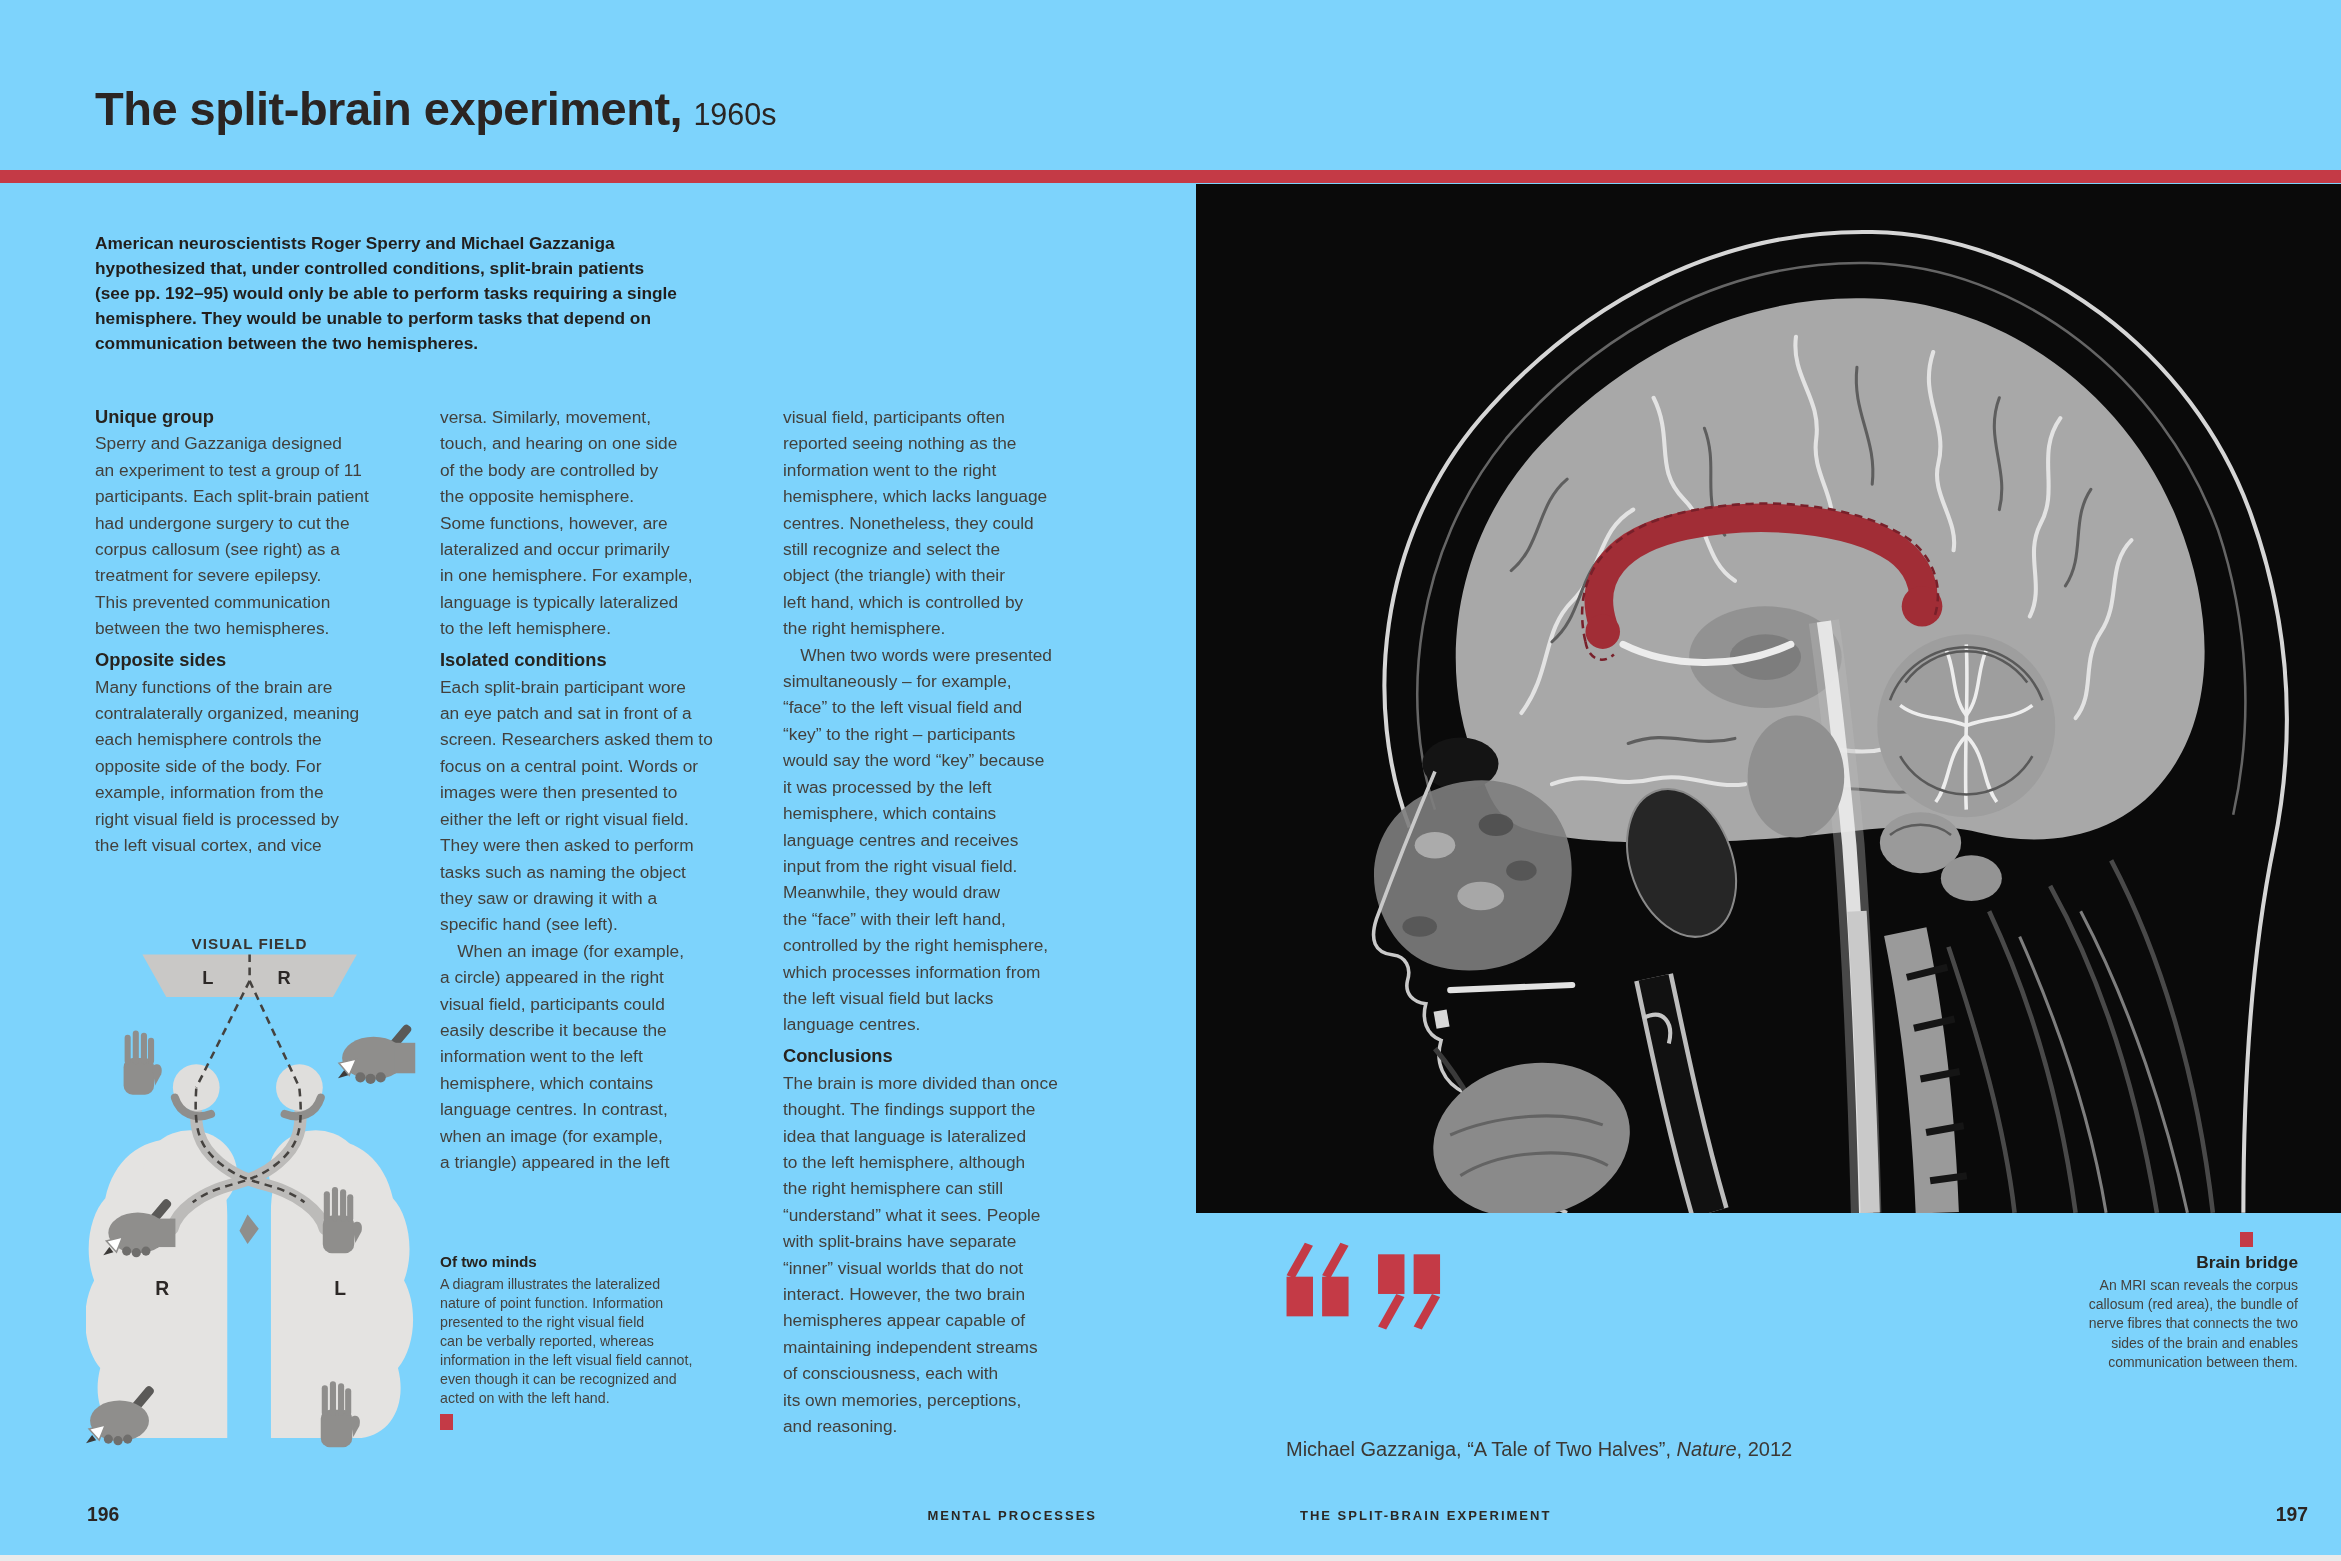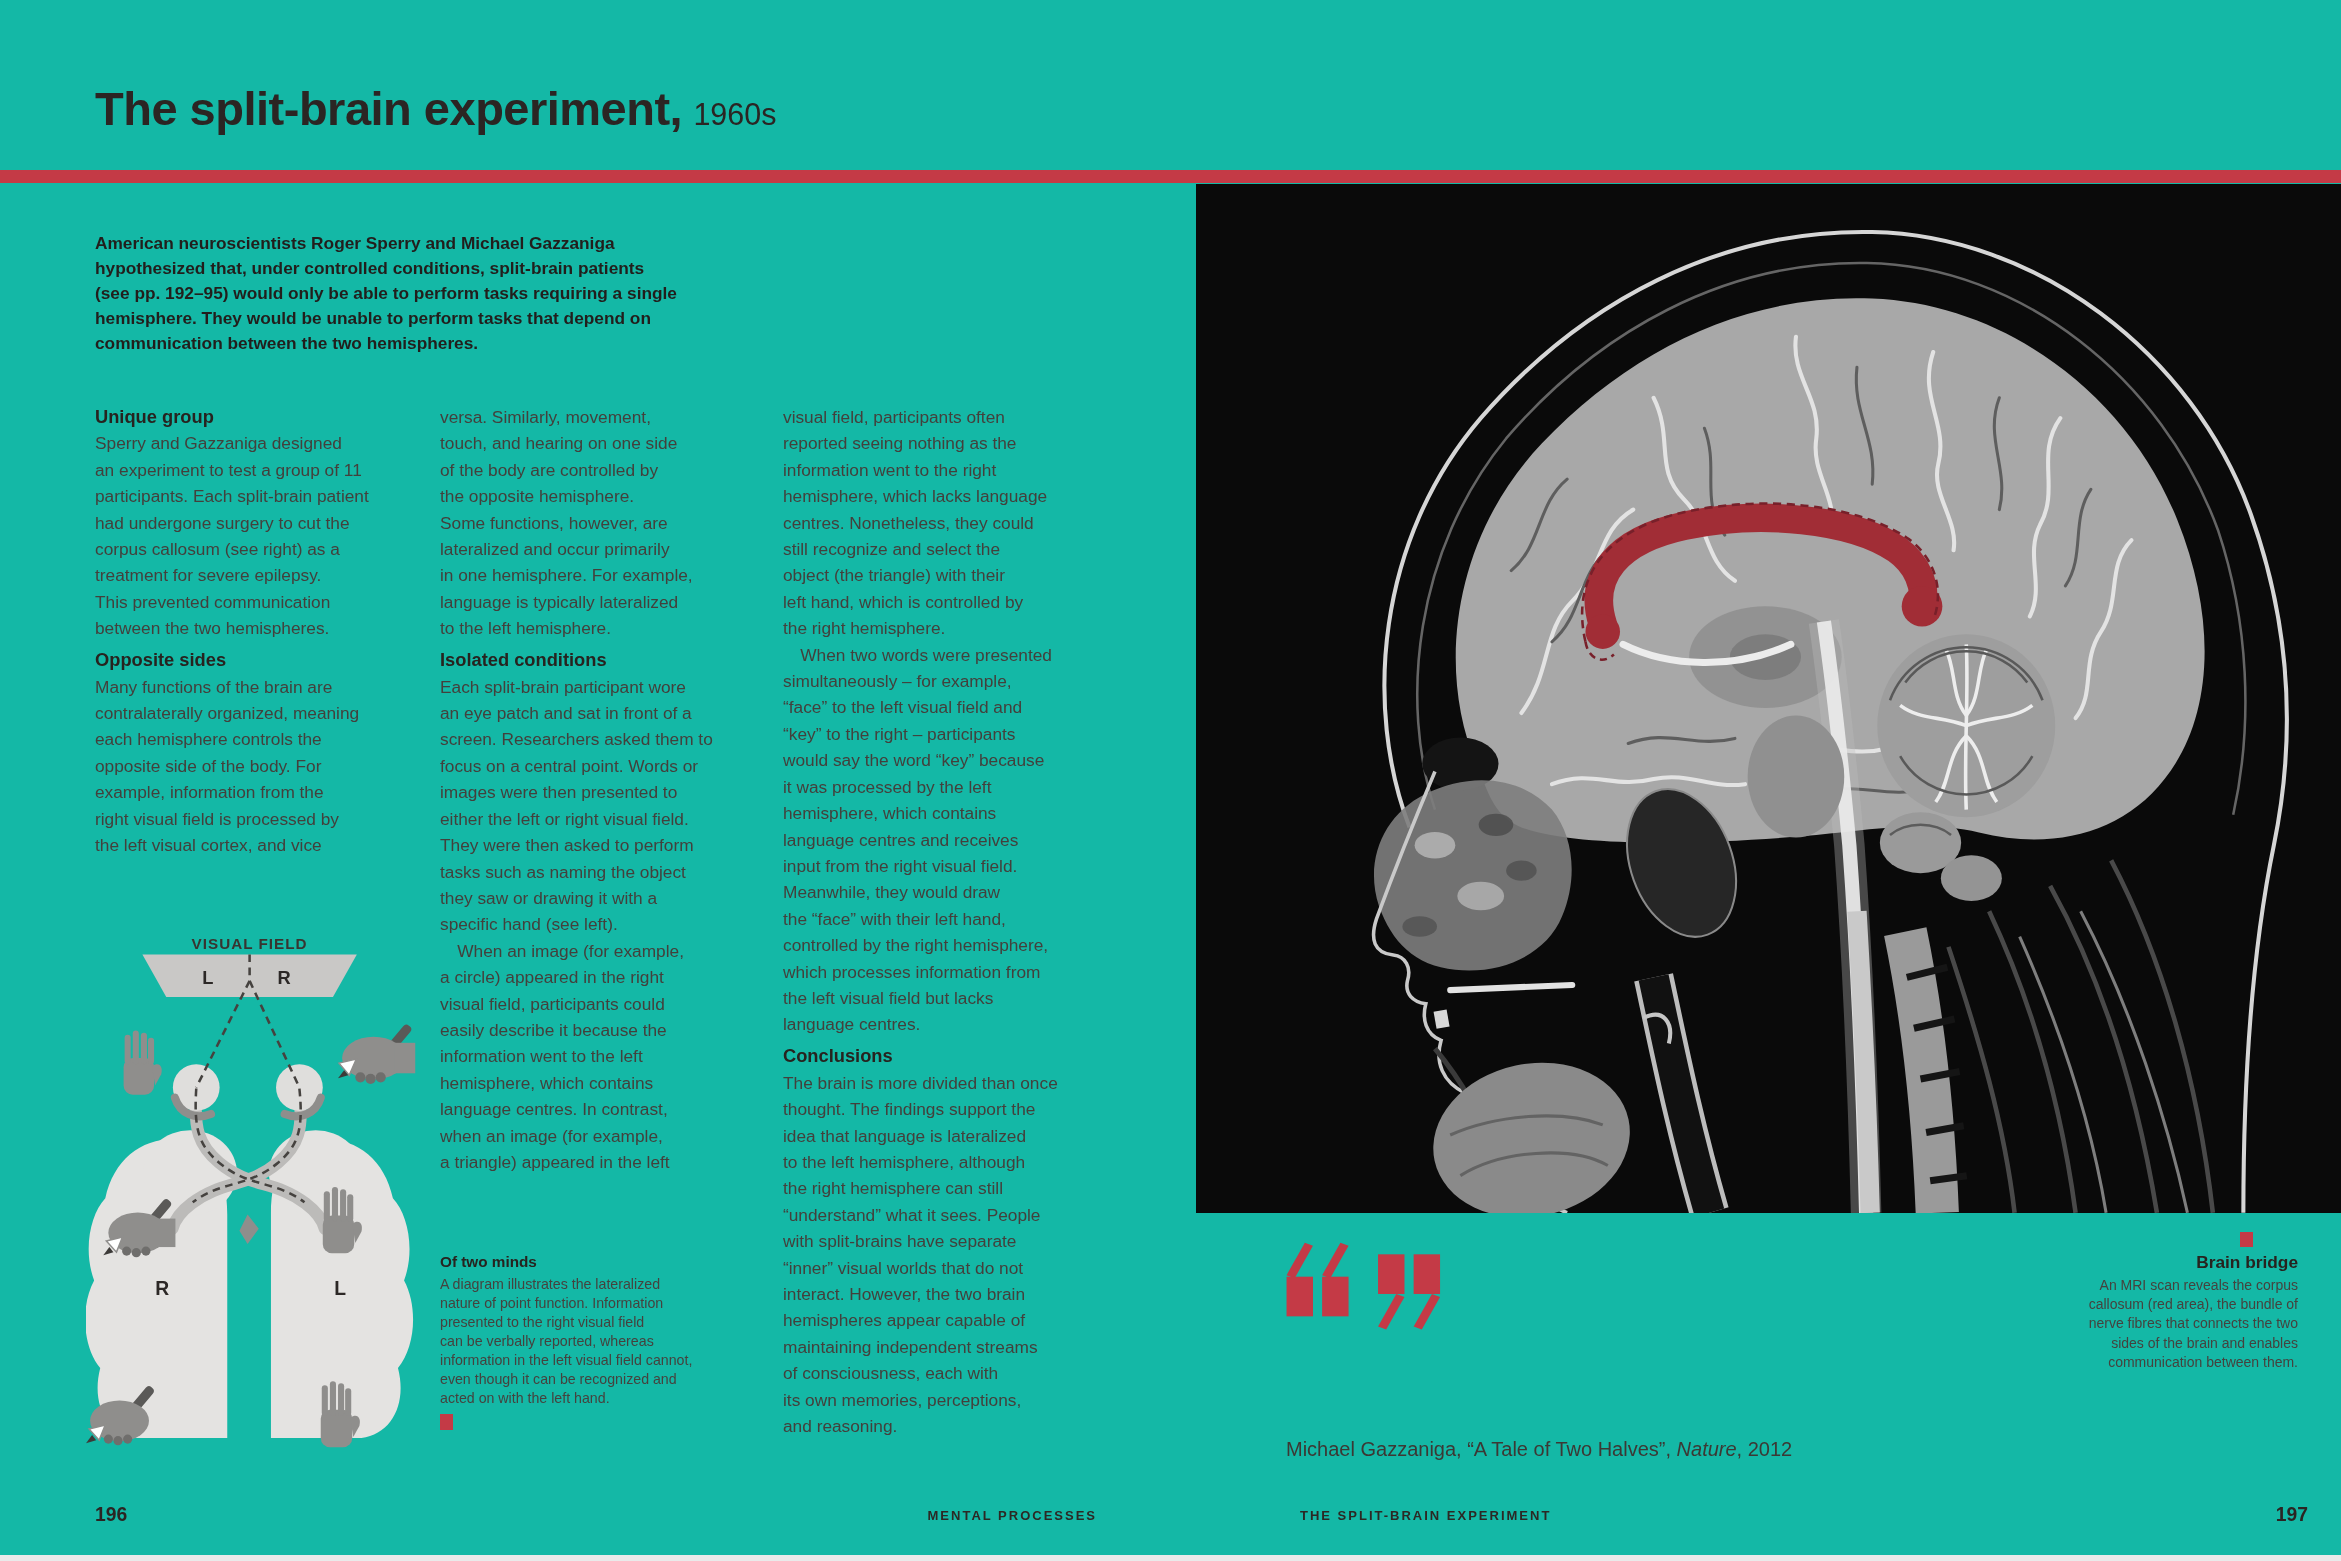--- a/index.html
+++ b/index.html
@@ -1,16 +1,16 @@
 <!DOCTYPE html>
 <html style="font-size:8.1px"><head>
 <meta charset="utf-8">
 <style>
   html,body{margin:0;padding:0;background:#888;}
-  .page{position:relative;width:2342px;height:1561px;background:#14b8a6;
+  .page{position:relative;width:2342px;height:1561px;background:#7dd3fc;
         font-family:"Liberation Sans", sans-serif;overflow:hidden;color:#2b2523;}
   .abs{position:absolute;}
   
   .title-row{left:95px;top:81px;width:1525px;}
   .title-row h1{display:inline;font-size:47px;font-weight:bold;letter-spacing:-0.5px;color:#2b2523;margin:0;}
   .title-era{font-size:30.5px;font-weight:normal;margin-left:11.2px;color:#2b2523;}
   .red-bar{left:0;top:170px;width:2342px;height:13.2px;background:#c43a46;}
   
   .intro{left:95px;top:231px;width:702px;font-size:17.3px;line-height:25px;font-weight:bold;
          color:#221e1c;white-space:pre-line;}
@@ -36,21 +36,21 @@
               font-weight:600;color:#2b2724;white-space:pre-line;}
   .quote-attr{left:1286px;top:1438px;width:661px;font-size:20px;color:#3c3834;}
   .quote-attr i{font-style:italic;}
   
   .caption-right{left:1983px;top:1230px;width:315px;text-align:right;color:#45423e;}
   .caption-right .red-sq{position:absolute;right:45px;top:2px;}
   .caption-right h4{margin:22.4px 0 0 0;font-size:17.3px;line-height:20.3px;color:#27231f;text-align:right;}
   .caption-right p{margin:3.1px 0 0 0;font-size:14px;line-height:19.3px;white-space:pre-line;}
   
   .pagenum{font-size:19.3px;font-weight:bold;color:#2b2523;}
-  .pn-left{left:95px;top:1504px;text-align:center;}
+  .pn-left{left:87px;top:1504px;text-align:center;}
   .pn-right{right:34px;top:1504px;}
   .runfoot{top:1508px;font-size:13px;font-weight:bold;letter-spacing:2px;color:#2c2824;}
   .rf-left{left:904px;width:193px;text-align:right;}
   .rf-right{left:1300px;width:356px;text-align:left;}
   .bottom-strip{left:0;bottom:0;width:2342px;height:6.1px;background:#eaeaea;}
 </style>
 </head>
 <body>
 
 <div class="page">

